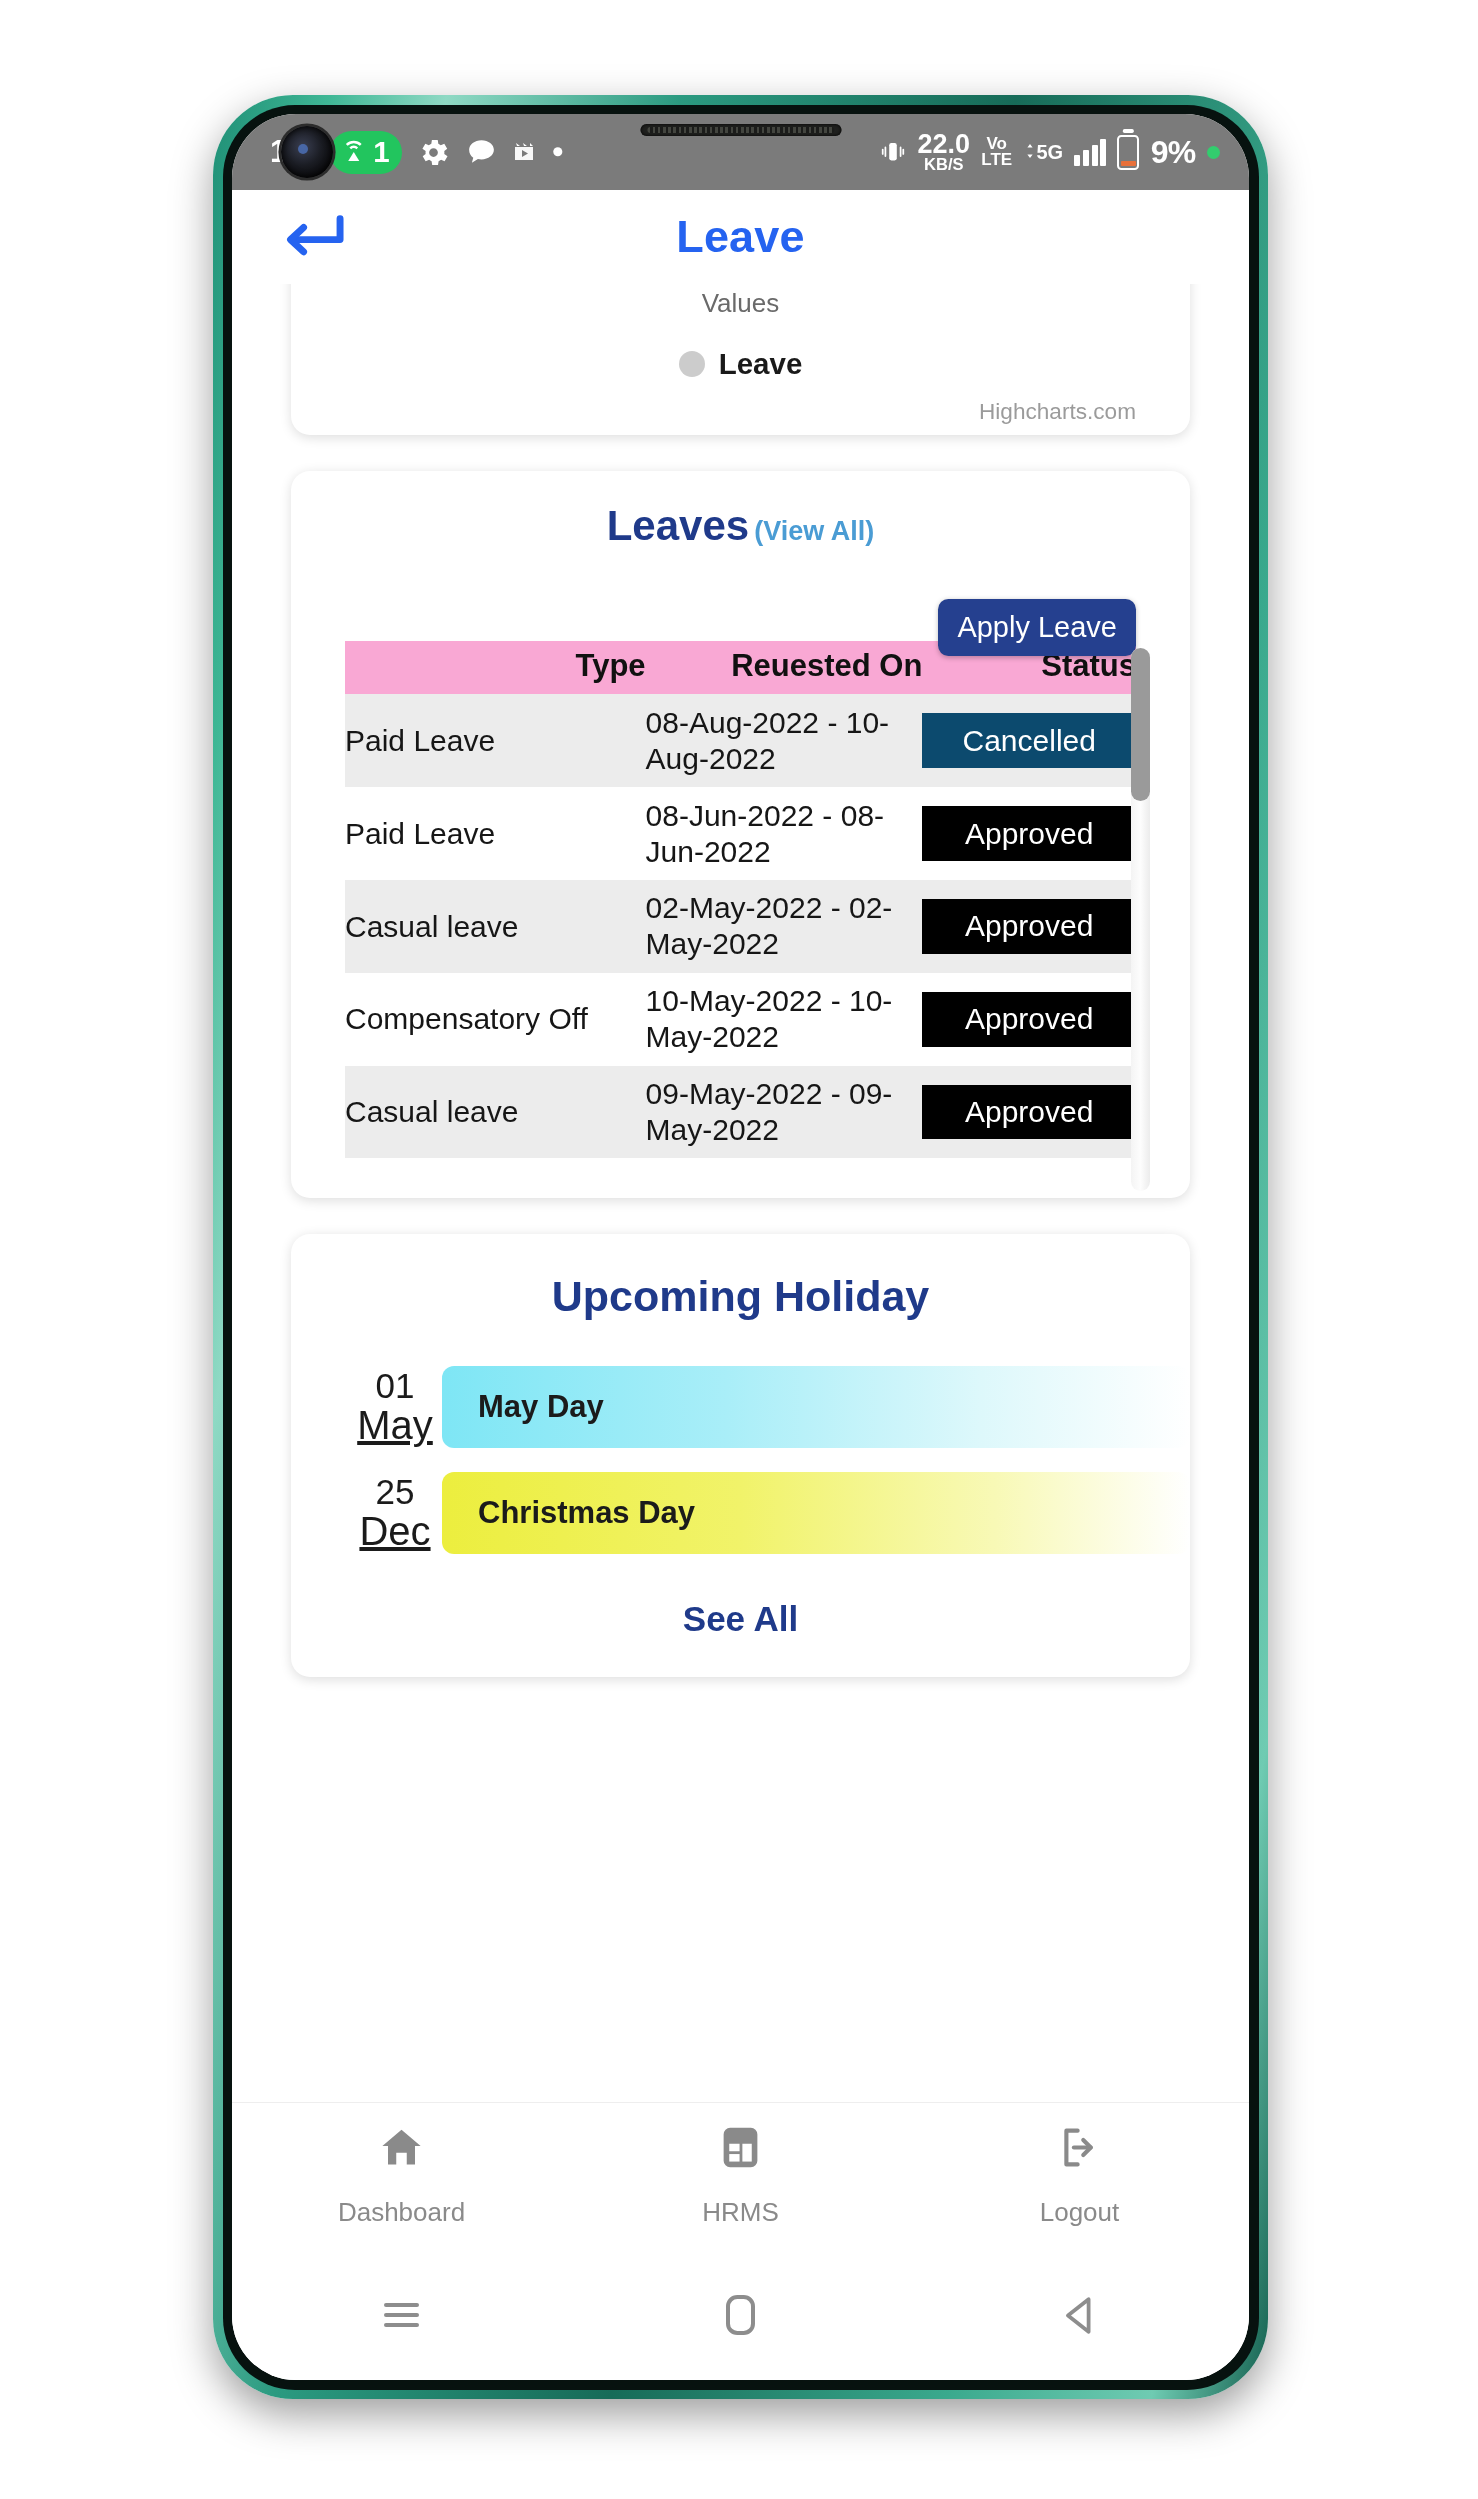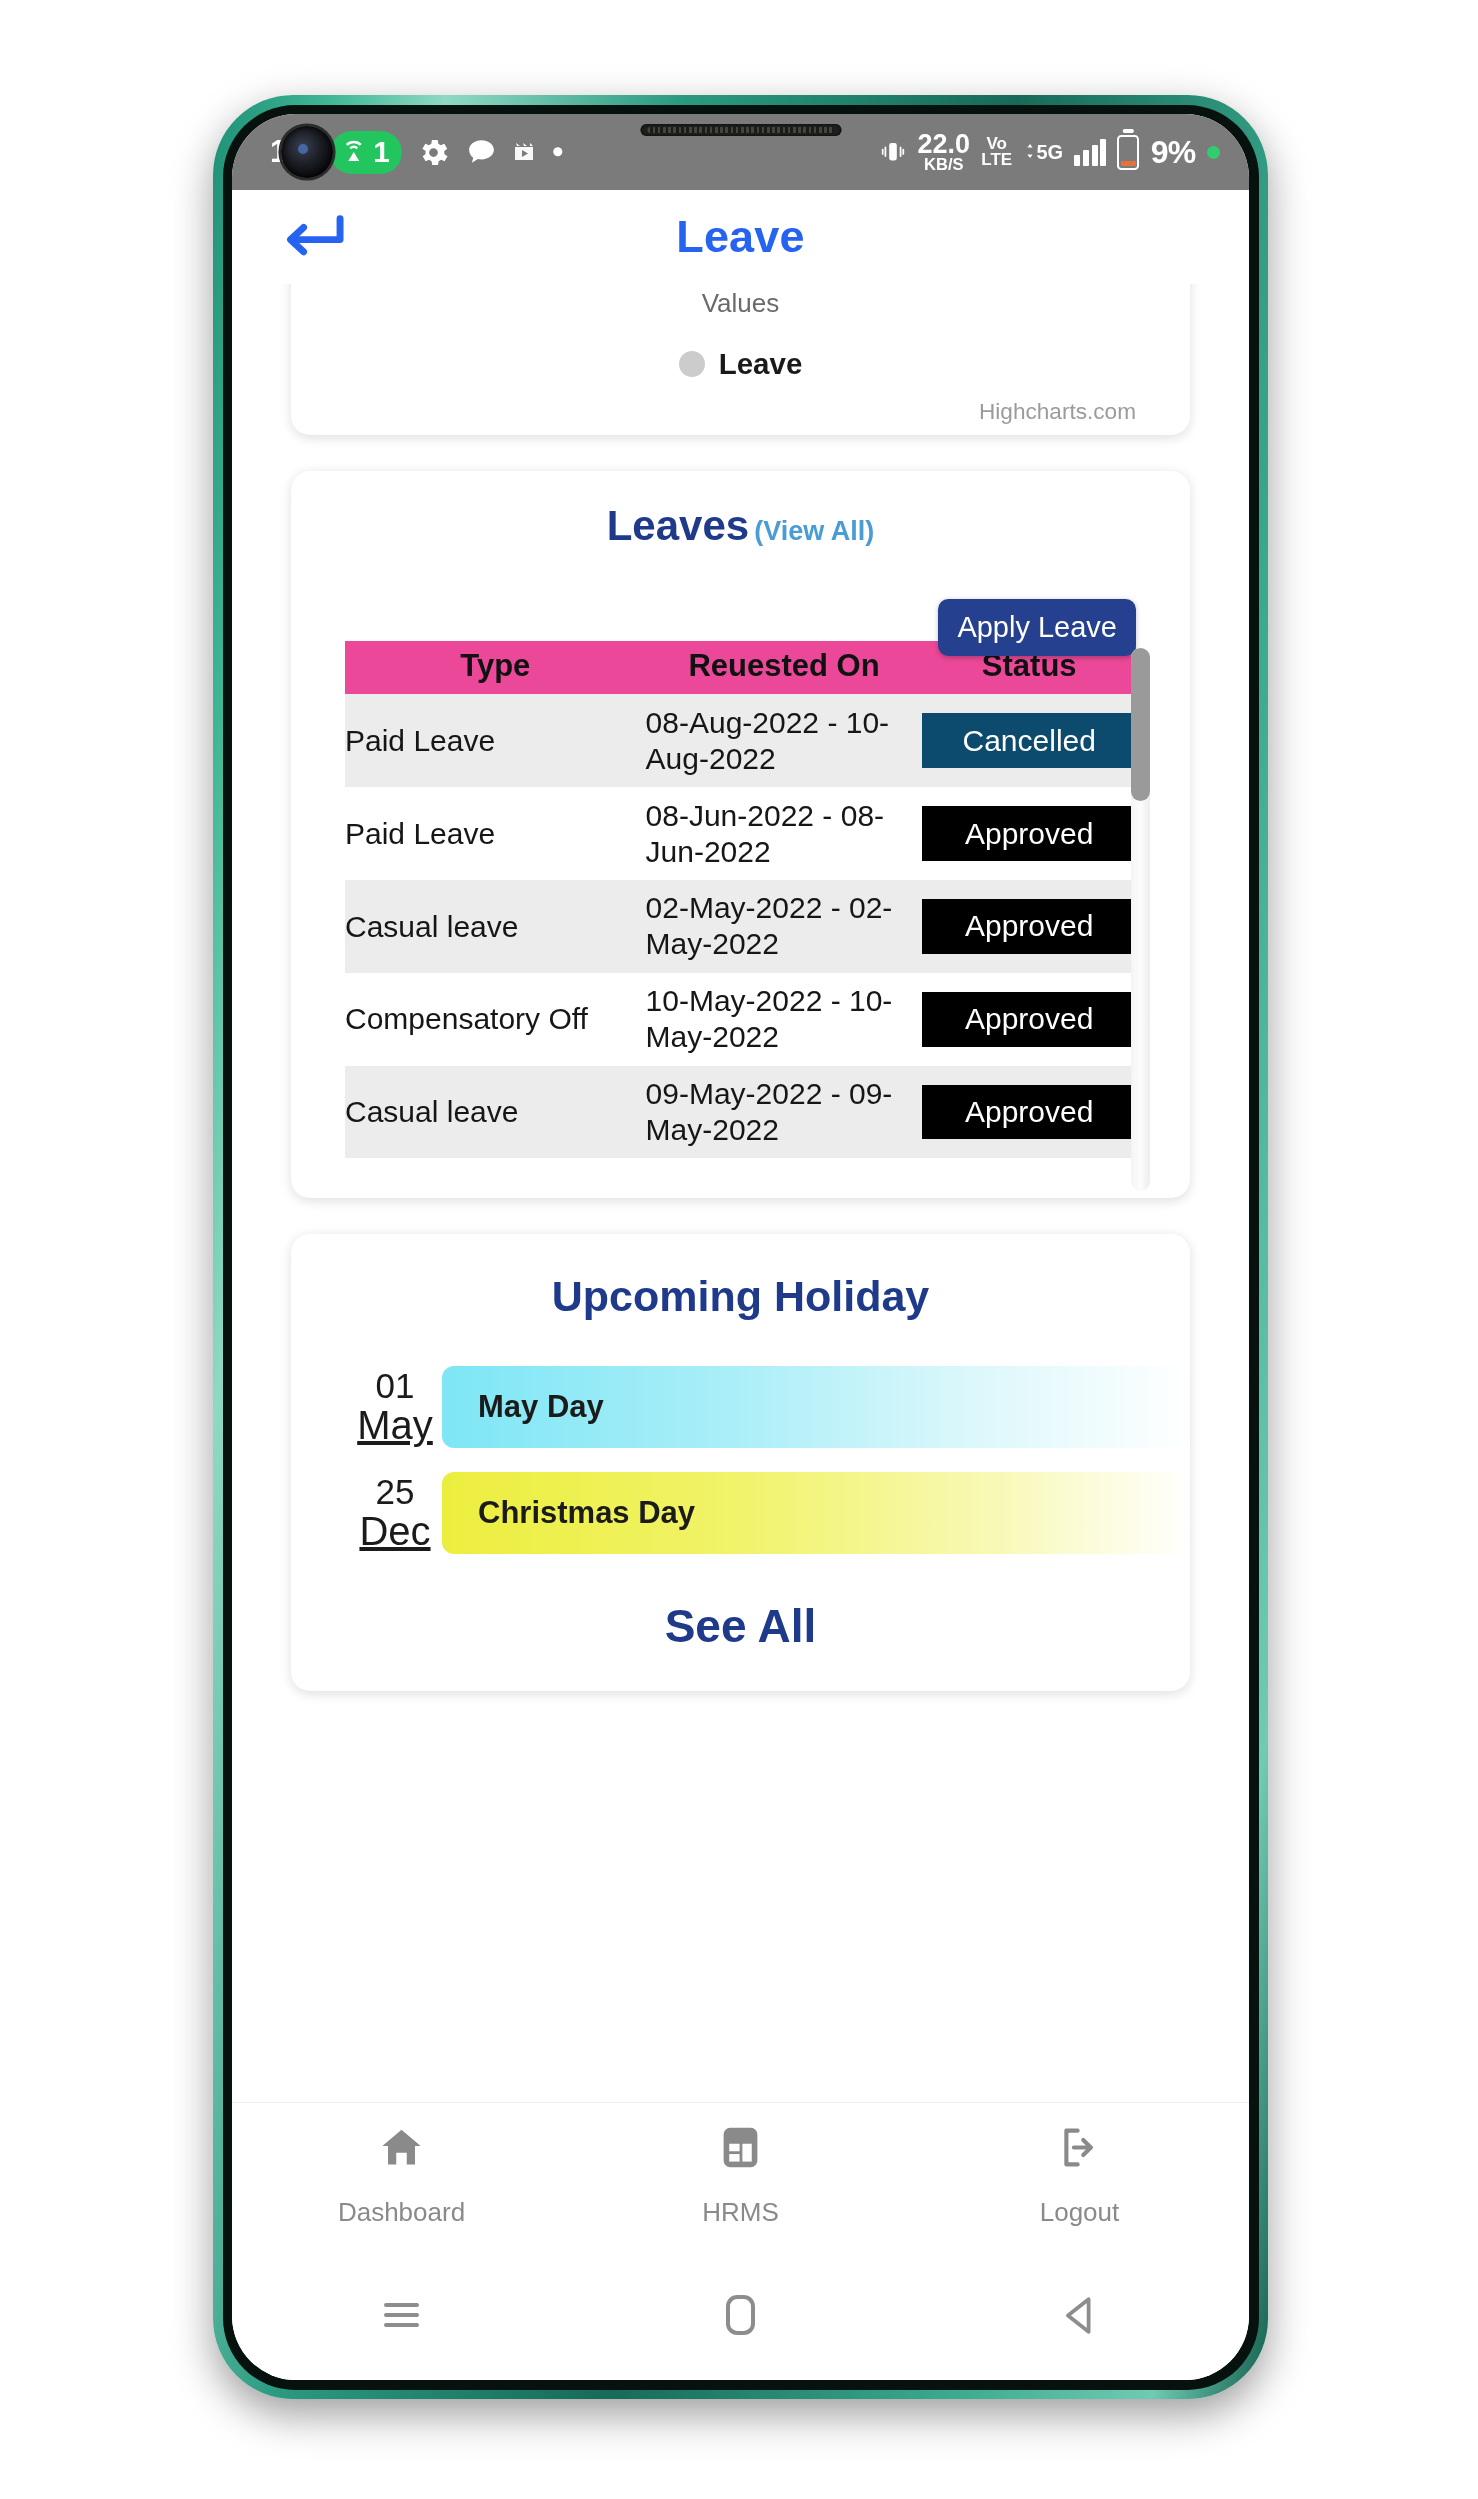--- a/index.html
+++ b/index.html
@@ -177,23 +177,23 @@
     position:absolute; left:0; right:0; top: 170px; bottom:0;
     overflow:hidden;
   }
   table.leaves {
     width: calc(100% - 108px);
     margin-left: 54px;
     border-collapse: collapse;
     table-layout: fixed;
   }
   table.leaves th {
-    text-align:center; font-size:31px; font-weight:700; color:#111;
+    text-align:right; font-size:31px; font-weight:700; color:#111;
     padding: 7px 0 10.4px 0;
-    background:#ec4899;
+    background:#f9a8d4;
   }
   table.leaves td {
     font-size:30px; color:#161616; vertical-align:middle;
   }
   table.leaves col.c1 { width: 38%; }
   table.leaves col.c2 { width: 35%; }
   table.leaves col.c3 { width: 27%; }
   table.leaves tr.odd td { background:#ececec; }
   table.leaves tr.even td { background:#ffffff; }
   td.c-type { padding: 10.4px 0 10.4px 0; line-height:1.12;}
@@ -242,21 +242,21 @@
   .holiday-bar {
     flex:1; height: 82px; border-radius: 12px;
     display:flex; align-items:center;
     padding-left: 36px;
     margin-right: 0px;
     font-size: 31px; font-weight:700; color:#1b1b1b;
   }
   .holiday-bar.cyan { background: linear-gradient(90deg,#7ee6f5 0%,#a9eef8 38%,#ddf8fb 72%,#ffffff 100%); }
   .holiday-bar.yellow { background: linear-gradient(90deg,#ecee3e 0%,#f1f36a 40%,#f8f9b6 74%,#ffffff 100%); }
   #see-all {
-    text-align:center; font-size:46px; font-weight:700;
+    text-align:center; font-size:35px; font-weight:700;
     color:#1f3a8a; margin-top: 45px; cursor:pointer;
   }
 
   
   #bottom-nav {
     position:absolute; left:0; right:0; bottom: 130px;
     height: 148px;
     background:#fff;
     border-top: 1.7px solid #eeeeee;
     display:flex; align-items:center;

